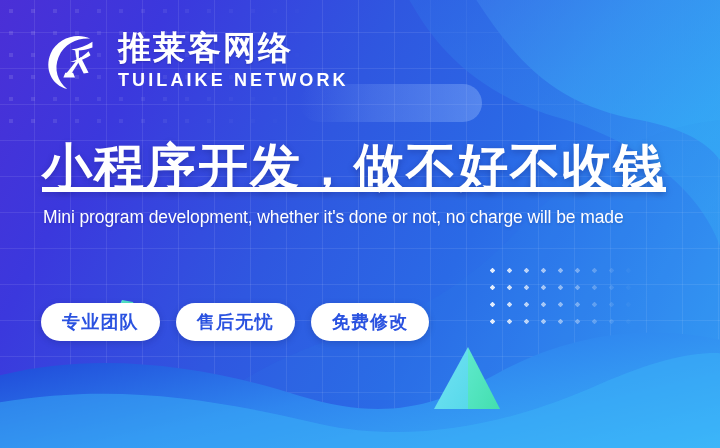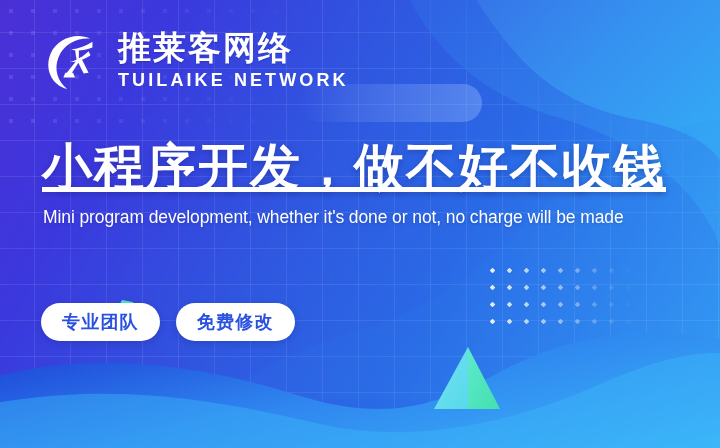--- a/index.html
+++ b/index.html
@@ -161,17 +161,18 @@
         <div class="logo-en">TUILAIKE NETWORK</div>
       </div>
     </div>
 
     <div class="headline">小程序开发，做不好不收钱</div>
 
     <div class="subhead">Mini program development, whether it's done or not, no charge will be made</div>
 
     <div class="pills">
       <div class="pill">专业团队</div>
+      <div class="pill">售后无忧</div>
       <div class="pill">免费修改</div>
     </div>
 
   </div>
 </div>
 
 </body></html>

